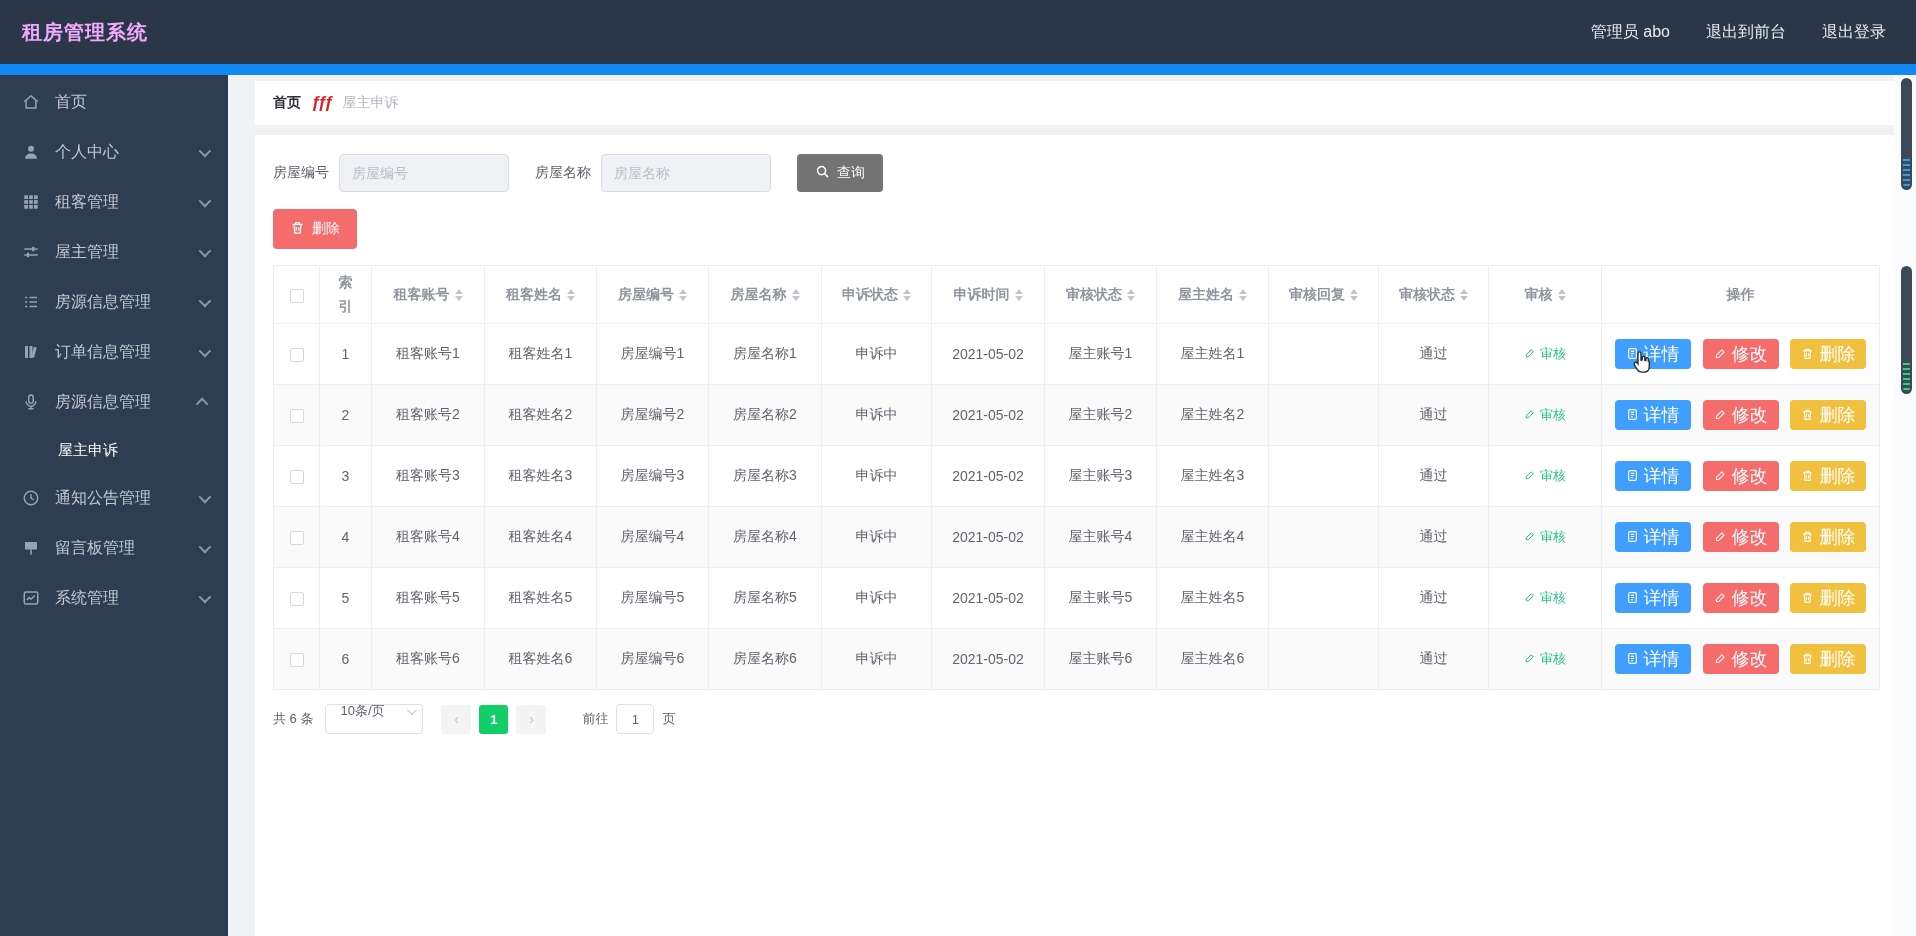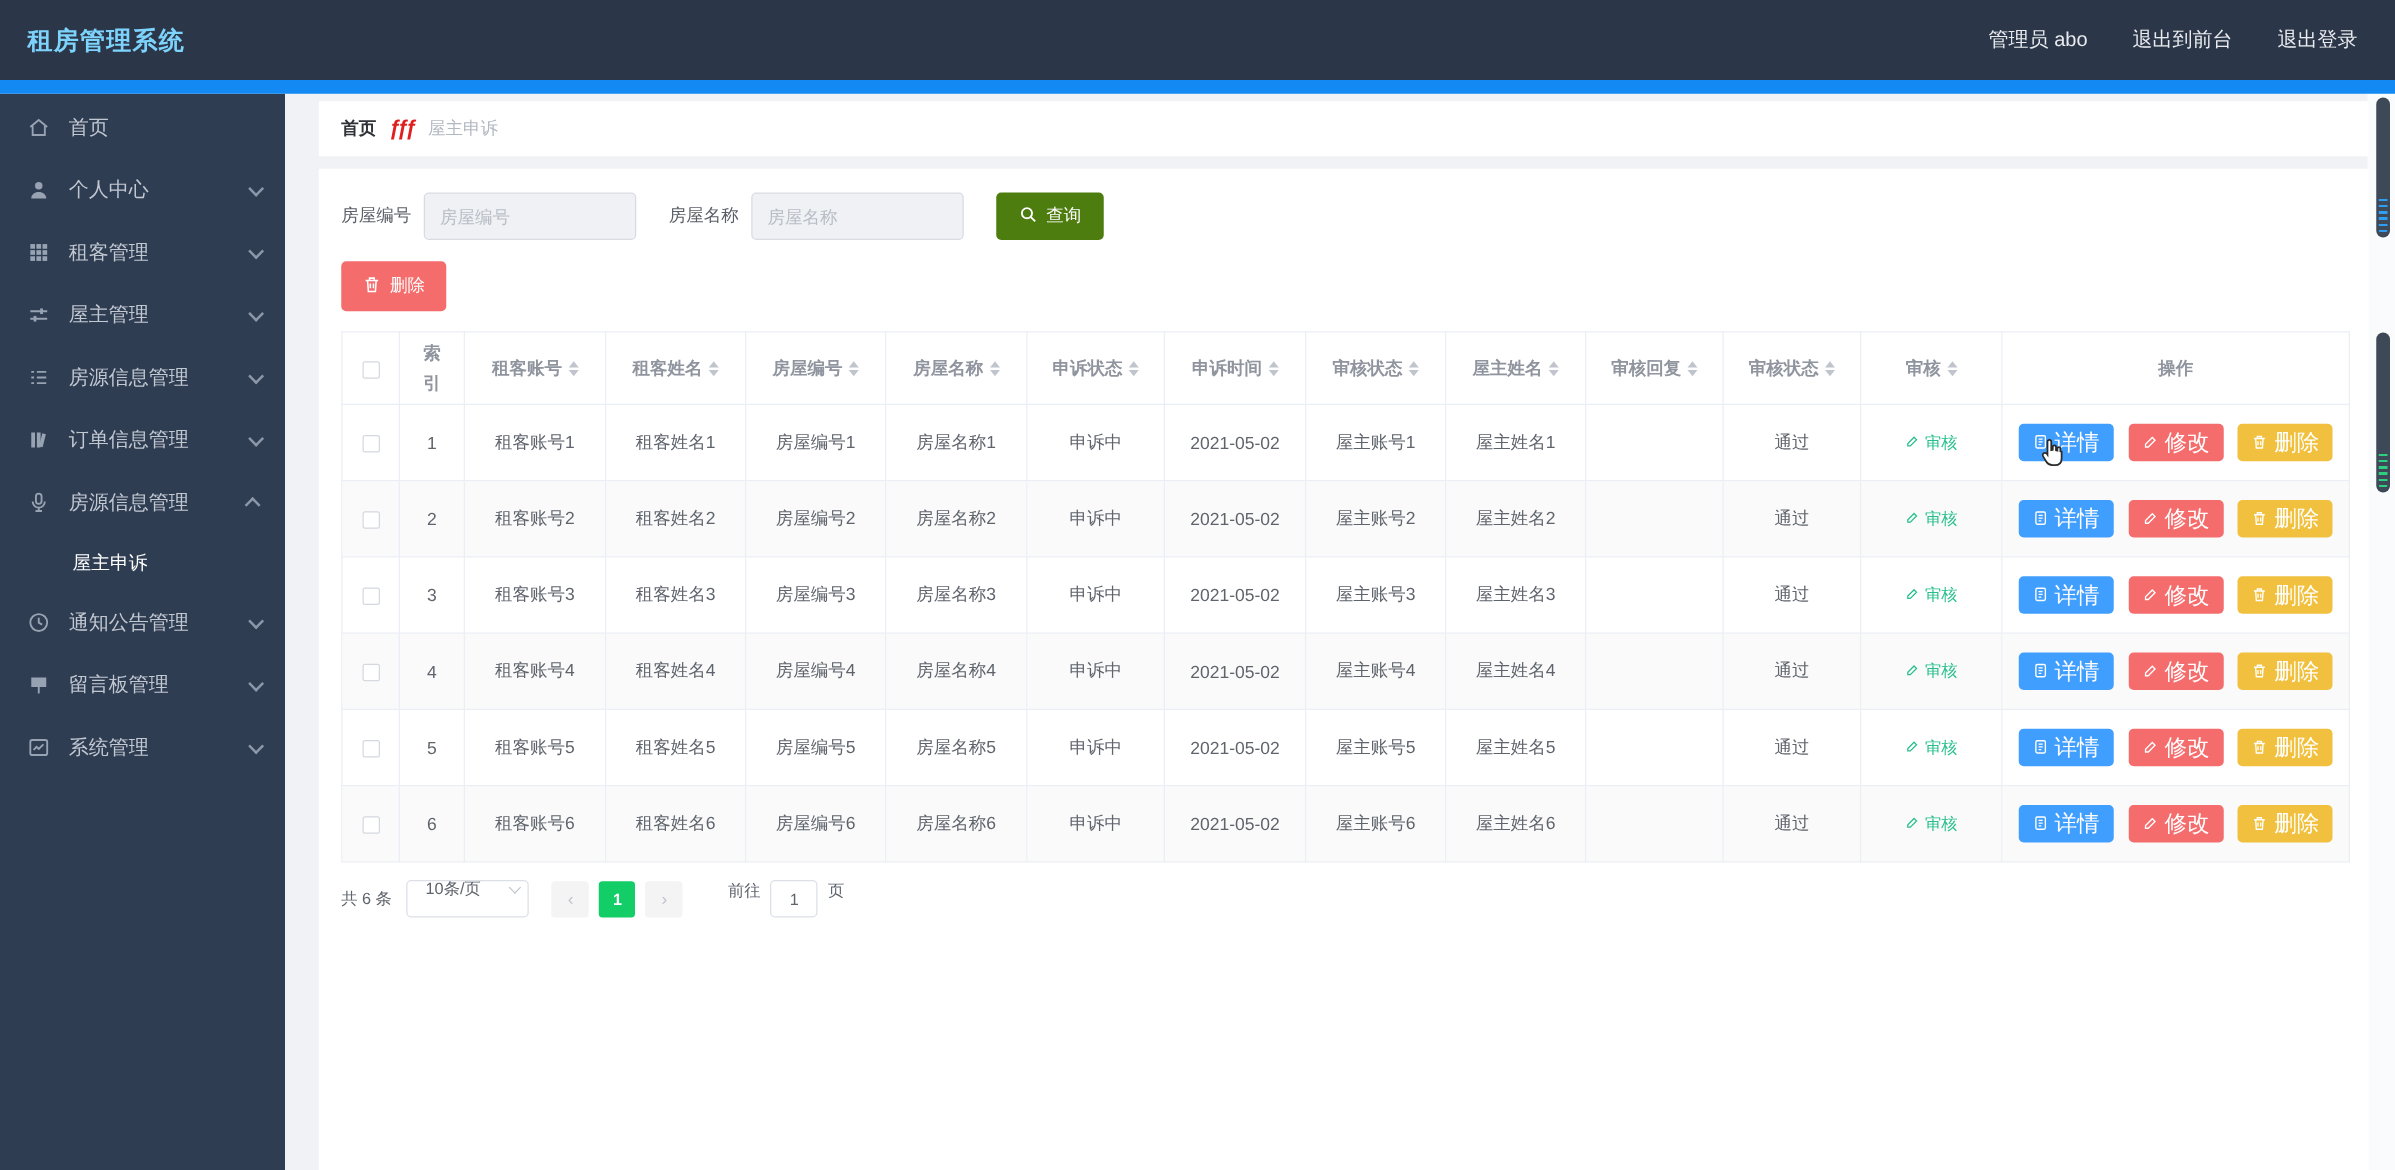--- a/index.html
+++ b/index.html
@@ -4,21 +4,21 @@
 <style>
   * { margin:0; padding:0; box-sizing:border-box; }
   html,body { width:1916px; height:936px; }
   body {
     position:relative; overflow:hidden; background:#f0f2f5;
     font-family:"Liberation Sans","DejaVu Sans",sans-serif; color:#5f646c;
   }
   
   .navbar { position:absolute; top:0; left:0; width:100%; height:64px; background:#2b3648;
     display:flex; align-items:center; justify-content:space-between; padding:0 30px 0 22px; z-index:5; }
-  .navbar .title { color:#7dd3fc; font-size:20px; font-weight:bold; letter-spacing:1px; }
+  .navbar .title { color:#f0abfc; font-size:20px; font-weight:bold; letter-spacing:1px; }
   .nav-right { display:flex; align-items:center; gap:36px; }
   .nav-right span { color:#e9ebef; font-size:16px; cursor:pointer; }
   .blue-bar { position:absolute; top:64px; left:0; width:100%; height:11px; background:#1289f3; z-index:5; }
 
   
   .sidebar { position:absolute; top:75px; left:0; bottom:0; width:228px; background:#2f3d52; z-index:4; padding-top:2px; }
   .side-item { height:50px; display:flex; align-items:center; padding:0 20px 0 22px;
     color:#c2c8d2; font-size:16px; cursor:pointer; }
   .side-item .s-icon { width:20px; height:20px; margin-right:13px; color:#97a2b2; flex:0 0 20px; display:flex; align-items:center; }
   .side-item .s-icon svg { width:18px; height:18px; }
@@ -40,21 +40,21 @@
 
   .main-card { position:absolute; left:27px; right:21px; top:60px; bottom:0; background:#ffffff; padding:18px; }
 
   
   .search-row { display:flex; align-items:center; height:40px; margin-bottom:16px; }
   .search-row label { font-size:14px; color:#5a5e66; margin-right:10px; }
   .search-row input.txt { width:170px; height:38px; background:#eff1f4; border:1px solid #d8dce2;
     border-radius:4px; padding:0 12px; font-size:14px; color:#5f646c; outline:none; }
   .search-row input.txt::placeholder { color:#b8bdc6; }
   .gap { width:26px; }
-  .btn-query { margin-left:26px; height:38px; padding:0 18px; background:#4d7c0f; color:#fff;
+  .btn-query { margin-left:26px; height:38px; padding:0 18px; background:#737373; color:#fff;
     border:none; border-radius:4px; font-size:14px; display:inline-flex; align-items:center; gap:7px; cursor:pointer; }
   .btn-query svg { width:15px; height:15px; }
 
   .btn-delete-top { height:40px; padding:0 17px; background:#f56c6c; color:#fff; border:none;
     border-radius:4px; font-size:14px; display:inline-flex; align-items:center; gap:7px; cursor:pointer; margin-bottom:16px; }
   .btn-delete-top svg { width:15px; height:15px; }
 
   
   table { width:100%; border-collapse:collapse; table-layout:fixed; }
   th, td { border:1px solid #ebeef5; text-align:center; overflow:hidden; }
@@ -83,21 +83,21 @@
   .pager .total { margin-right:12px; }
   .size-select { width:98px; height:30px; border:1px solid #dcdfe6; border-radius:4px; background:#fff;
     display:inline-flex; align-items:center; justify-content:space-between; padding:0 8px 16px 14px; cursor:pointer; color:#5f646c; }
   .size-select .sel-arrow { width:7px; height:7px; border-right:1.5px solid #c0c4cc; border-bottom:1.5px solid #c0c4cc;
     transform:rotate(45deg) translateY(-2px); }
   .pg-btn { width:30px; height:29px; background:#f4f4f5; border:none; border-radius:3px; color:#bfc3ca;
     font-size:14px; cursor:pointer; display:inline-flex; align-items:center; justify-content:center; }
   .pg-prev { margin-left:18px; }
   .pg-num { width:29px; height:29px; margin:0 8px; background:#13ce66; border:none; border-radius:3px;
     color:#fff; font-size:13px; font-weight:bold; cursor:pointer; }
-  .goto { display:flex; align-items:flex-start; margin-left:36px; gap:8px; }
+  .goto { display:flex; align-items:center; margin-left:36px; gap:8px; }
   .goto input { width:38px; height:30px; border:1px solid #dcdfe6; border-radius:4px; text-align:center;
     font-size:13px; color:#5f646c; outline:none; }
 
   
   .thumb { position:absolute; right:4px; width:11px; background:#3d4956; border-radius:6px; z-index:8;
     display:flex; flex-direction:column; justify-content:flex-end; padding:3px 2px; cursor:pointer; }
   .thumb .stripes { height:28px; border-radius:0 0 4px 4px; }
   .thumb-1 { top:78px;  height:112px; }
   .thumb-1 .stripes { background:repeating-linear-gradient(180deg,#2f9df0 0 2px,transparent 2px 5px); }
   .thumb-2 { top:266px; height:128px; }

